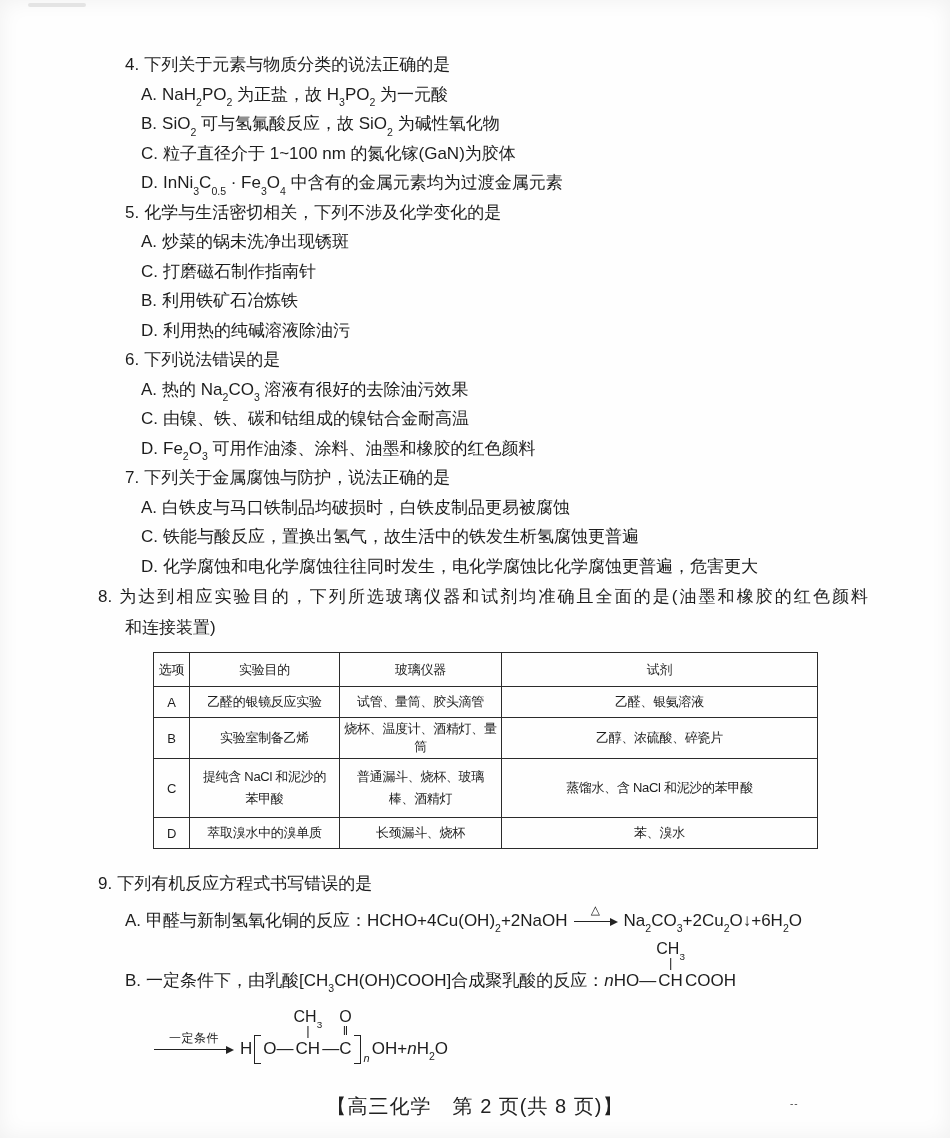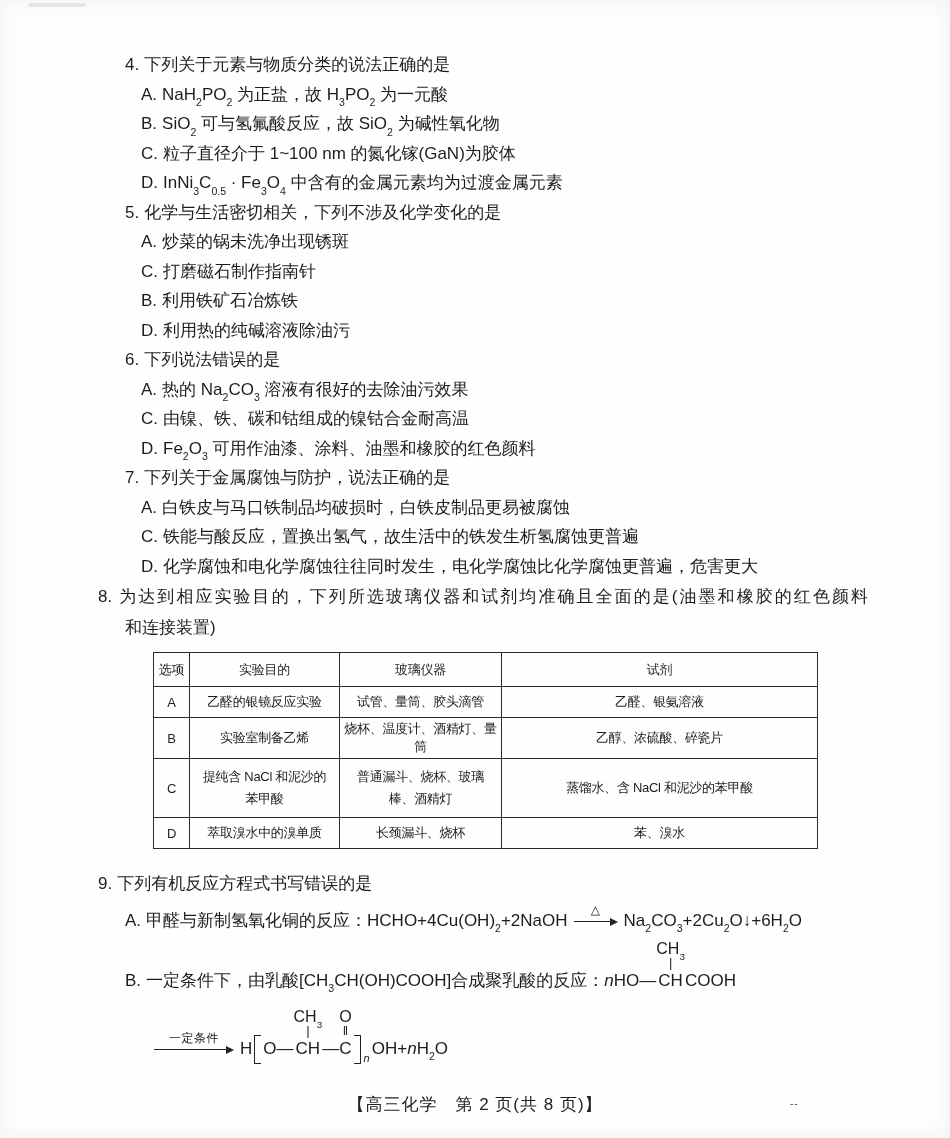--- a/index.html
+++ b/index.html
@@ -53,21 +53,21 @@
     border-left:8px solid #222;border-top:4px solid transparent;border-bottom:4px solid transparent;}
   .branch{display:flex;flex-direction:column;align-items:center;}
   .b-top{font-size:16px;line-height:17px;}
   .b-bond{font-size:13px;line-height:11px;}
   .b-base{font-size:17px;line-height:25px;}
   .pbracket{width:6px;height:27px;margin:0 2px -3px 2px;}
   .pb-left{border-left:1.6px solid #222;border-top:1.6px solid #222;border-bottom:1.6px solid #222;}
   .pb-right{border-right:1.6px solid #222;border-top:1.6px solid #222;border-bottom:1.6px solid #222;}
   .poly-n{font-size:11px;font-style:italic;line-height:11px;transform:translateY(3px);margin:0 2px 0 1px;}
 
-  .page-footer{position:absolute;left:0;width:100%;top:1093px;text-align:center;font-size:17px;letter-spacing:1px;color:#222;}
+  .page-footer{position:absolute;left:0;width:100%;top:1093px;text-align:center;font-size:20px;letter-spacing:1px;color:#222;}
   .corner-mark{position:absolute;left:790px;top:1098px;font-size:10px;color:#4a4a4a;letter-spacing:1px;}
 </style>
 </head>
 <body>
 
 <div class="page">
   <div class="scan-artifact"></div>
 
   <div class="content">
 

